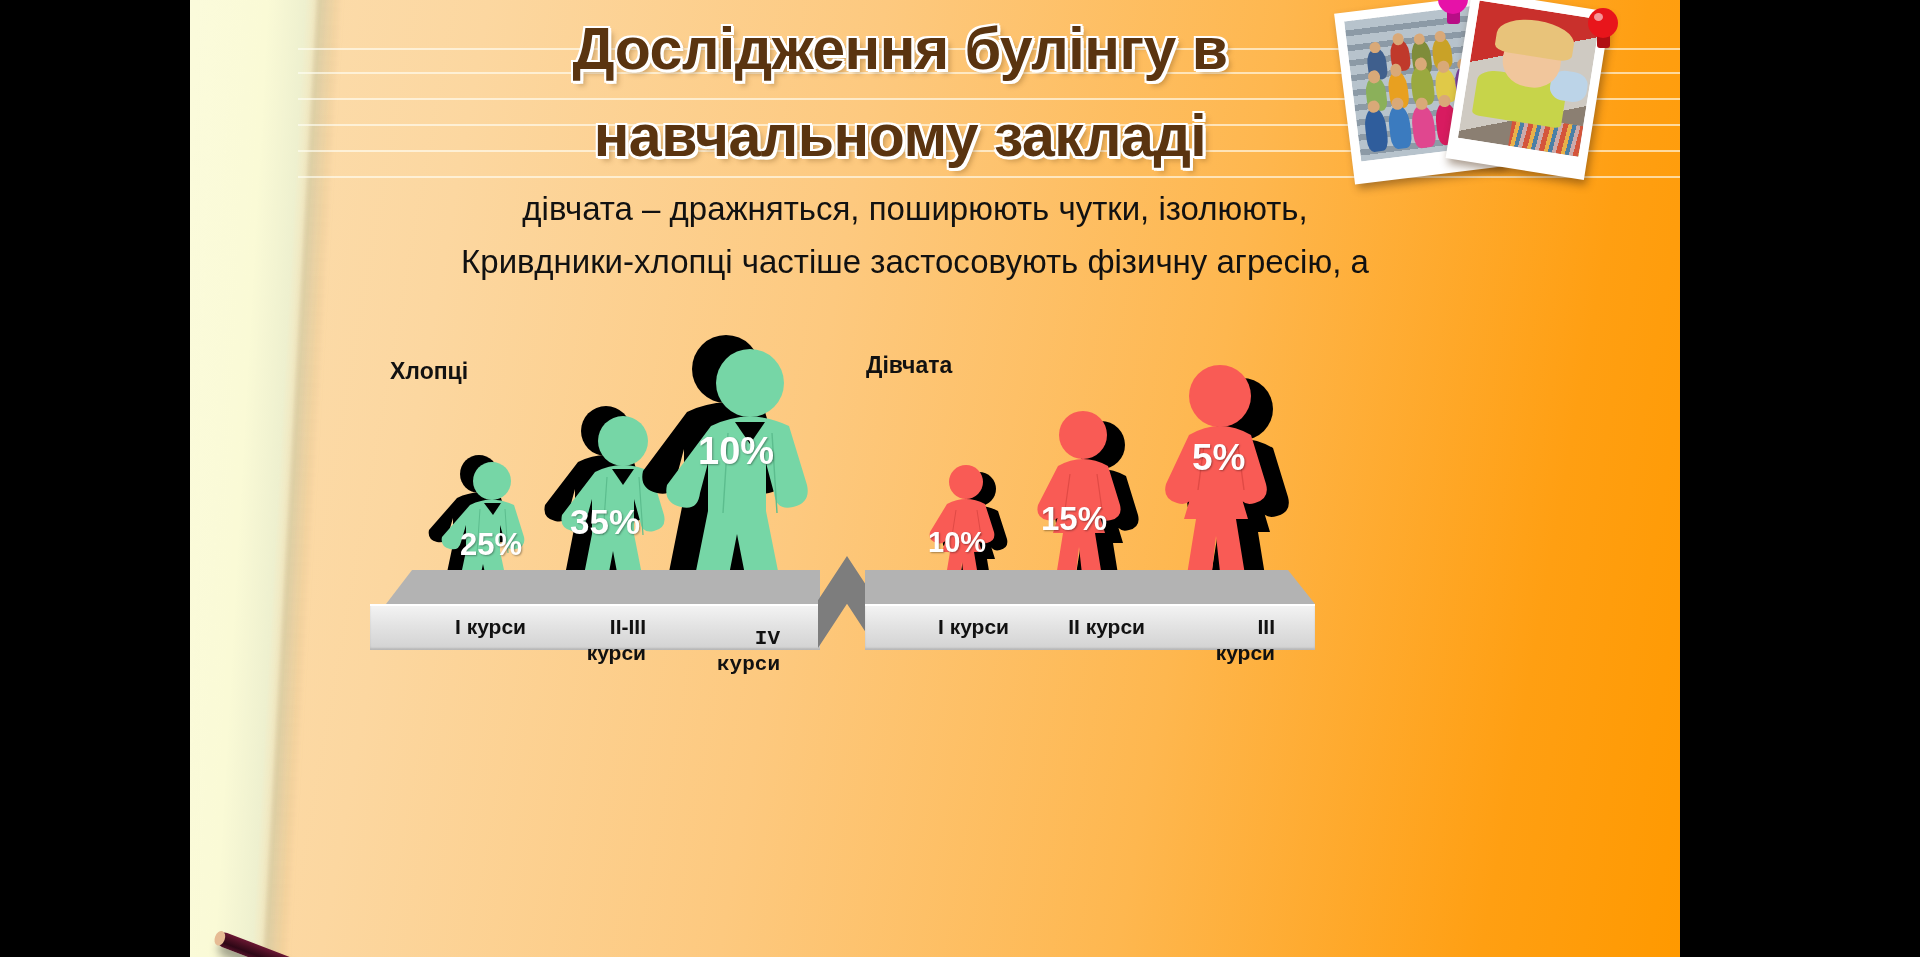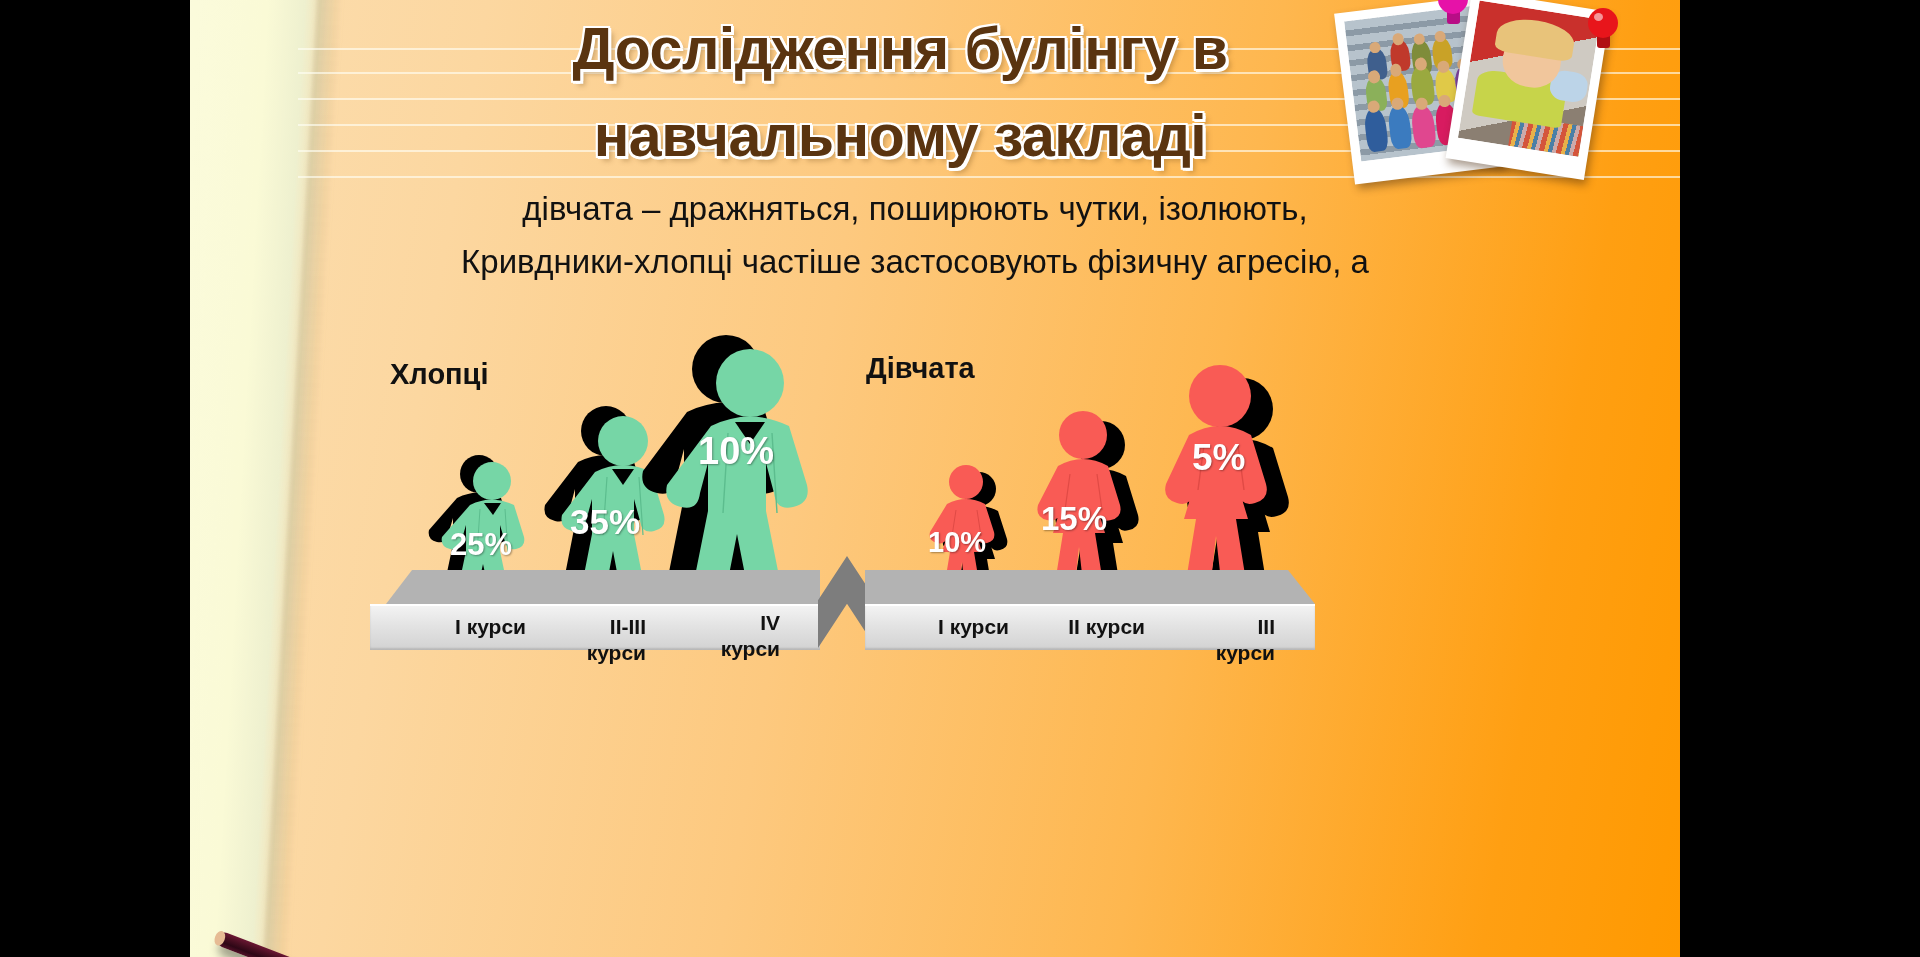--- a/index.html
+++ b/index.html
@@ -100,21 +100,21 @@
   .body-text {
     position: absolute; left: 60px; top: 182px; width: 1330px;
     text-align: center; color: #111;
     font-size: 33px; line-height: 1.62;
   }
 
   
   .chart { position: absolute; left: 0; top: 330px; width: 1490px; height: 400px; }
 
   .grp-label {
-    position: absolute; font-size: 29px; font-weight: bold; color: #111; white-space: nowrap;
+    position: absolute; font-size: 23px; font-weight: bold; color: #111; white-space: nowrap;
   }
   .lbl-boys  { left: 200px; top: 28px; }
   .lbl-girls { left: 676px; top: 22px; }
 
   
   .platform { position: absolute; }
   .plat-top {
     position:absolute; height:34px;
     background:#b3b3b3;
   }
@@ -264,21 +264,21 @@
             <circle cx="52" cy="26" r="19"></circle>
             <path d="M30 50 q22 -11 44 0 l10 32 q2 10 -8 12 q-9 2 -11 -7 l-5 -17 v26 l8 38 q2 9 -8 10 q-9 1 -11 -8 l-6 -27 l-6 27 q-2 9 -11 8 q-10 -1 -8 -10 l8 -38 v-26 l-5 17 q-2 9 -11 7 q-10 -2 -8 -12 z"></path>
           </g>
           <g fill="#76D6A6">
             <circle cx="52" cy="26" r="19"></circle>
             <path d="M30 50 q22 -11 44 0 l10 32 q2 10 -8 12 q-9 2 -11 -7 l-5 -17 v26 l8 38 q2 9 -8 10 q-9 1 -11 -8 l-6 -27 l-6 27 q-2 9 -11 8 q-10 -1 -8 -10 l8 -38 v-26 l-5 17 q-2 9 -11 7 q-10 -2 -8 -12 z"></path>
           </g>
           <path d="M44 48 h17 l-8 12 z" fill="#000"></path>
           <path d="M40 54 l-3 44 M65 54 l3 44" stroke="#5cbd8e" stroke-width="1" fill="none"></path>
         </svg>
-        <div class="pct" style="left:10px; top:72px; font-size:31px;">25%</div>
+        <div class="pct" style="left:20px; top:72px; font-size:31px;">25%</div>
       </div>
 
       <div class="fig" style="left:368px; bottom:140px;">
         <svg width="130" height="182" viewBox="0 0 130 182">
           <g transform="translate(-17,-10)" fill="#000">
             <circle cx="65" cy="33" r="25"></circle>
             <path d="M37 64 q28 -14 56 0 l13 43 q3 13 -10 16 q-12 3 -14 -10 l-6 -22 v35 l10 51 q3 12 -10 13 q-12 1 -14 -10 l-7 -37 l-7 37 q-2 11 -14 10 q-13 -1 -10 -13 l10 -51 v-35 l-6 22 q-2 13 -14 10 q-13 -3 -10 -16 z"></path>
           </g>
           <g fill="#76D6A6">
             <circle cx="65" cy="33" r="25"></circle>
@@ -356,21 +356,21 @@
              clip-path:polygon(6% 0, 100% 0, 100% 100%, 0 100%);"></div>
         <div class="plat-face" style="left:0; width:450px;"></div>
         <div class="bar-caption" style="left:26px;  top:44px; width:130px;">
           <div>I курси</div>
           <div></div>
         </div>
         <div class="bar-caption" style="left:156px; top:44px; width:120px;">
           <div>II-III</div>
           <div>курси</div>
         </div>
-        <div class="bar-caption" style="left:290px; top:40px; width:120px;">
+        <div class="bar-caption" style="left:290px; top:56px; width:120px;font-family:Liberation Mono, monospace;">
           <div>IV</div>
           <div>курси</div>
         </div>
       </div>
 
       <div class="chevron"></div>
 
       <div class="platform plat-right">
         <div class="plat-top" style="left:0; width:450px;
              clip-path:polygon(0 0, 94% 0, 100% 100%, 0 100%);"></div>

